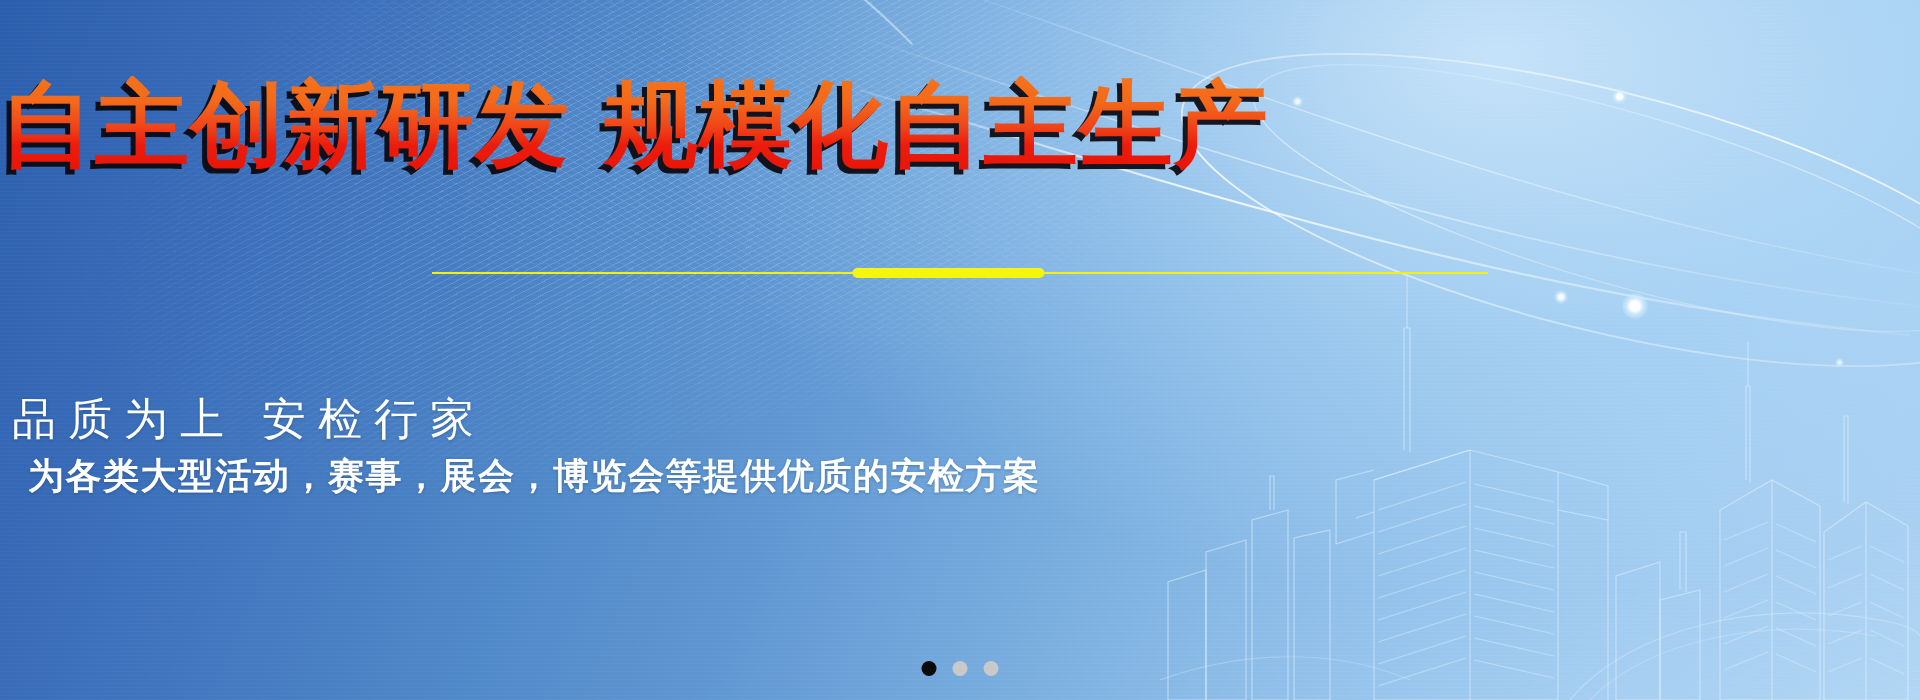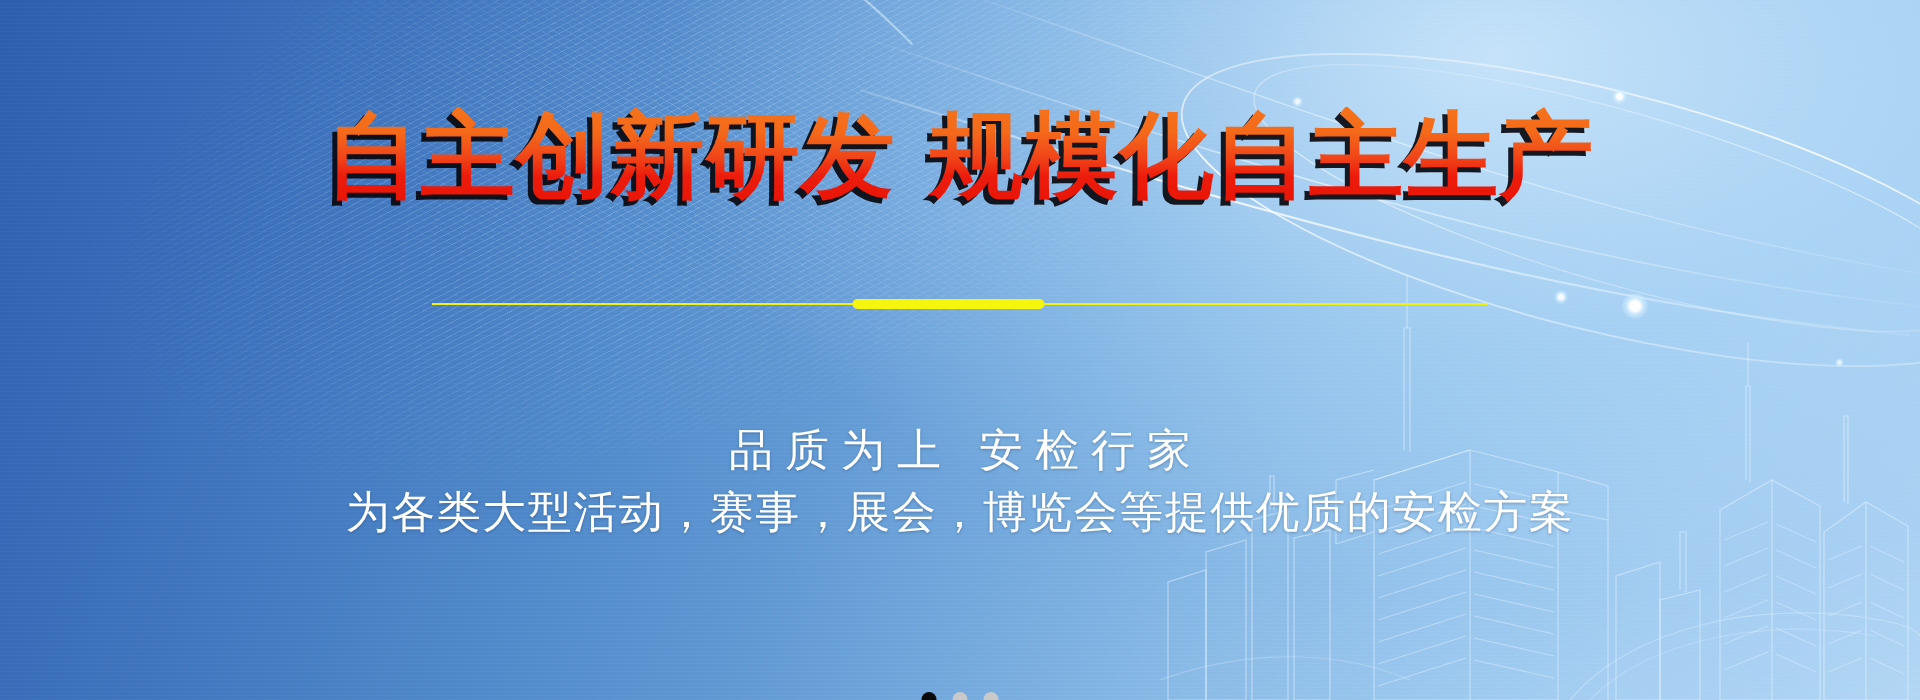--- a/index.html
+++ b/index.html
@@ -122,22 +122,20 @@
   .glow-dot.g1 { left: 1622px; top: 293px; width: 26px; height: 26px; }
   .glow-dot.g2 { left: 1554px; top: 290px; width: 14px; height: 14px; opacity:.9; }
   .glow-dot.g3 { left: 1612px; top: 89px; width: 15px; height: 15px; opacity:.95; }
   .glow-dot.g4 { left: 1292px; top: 96px; width: 11px; height: 11px; opacity:.8; }
   .glow-dot.g5 { left: 1835px; top: 358px; width: 9px; height: 9px; opacity:.7; }
 
   
   .content {
     position: absolute;
     inset: 0;
-    text-align: center;
-    margin-top: 31px;
   }
 
   .headline {
     position: absolute;
     top: 76px;
     left: 0;
     right: 0;
     font-size: 94px;
     line-height: 1.05;
     font-weight: 700;
@@ -190,26 +188,27 @@
     text-indent: 12px;
     white-space: nowrap;
     text-shadow: 0 1px 3px rgba(20,50,90,0.35);
   }
 
   .subtagline {
     position: absolute;
     top: 452px;
     left: 0;
     right: 0;
-    font-size: 44px;
-    font-weight: 400;
+    font-size: 36px;
+    font-weight: 700;
     color: #ffffff;
     letter-spacing: 1.5px;
     white-space: nowrap;
     text-shadow: 0 1px 3px rgba(20,50,90,0.35);
+    padding-left: 28px;
   }
 
   .dots {
     position: absolute;
     top: 661px;
     left: 50%;
     transform: translateX(-50%);
     display: flex;
     gap: 16px;
     align-items: center;

